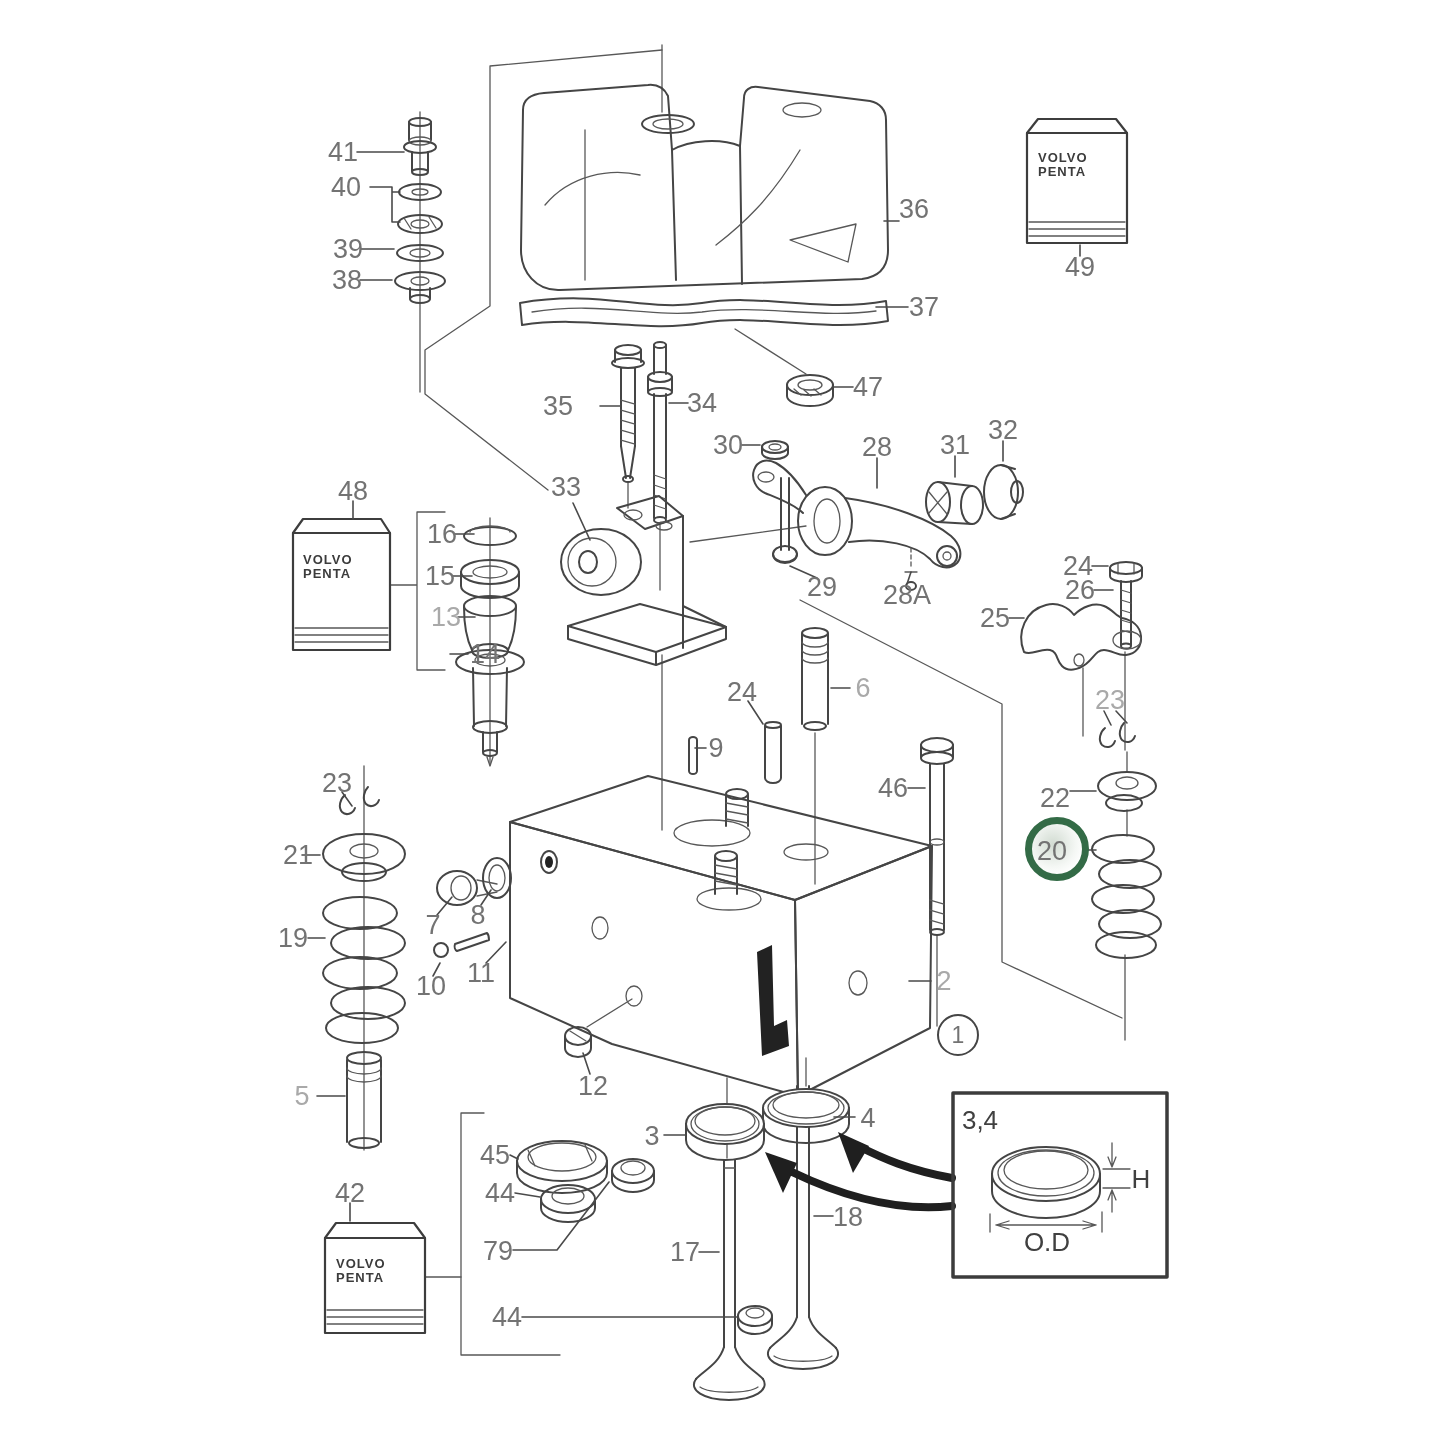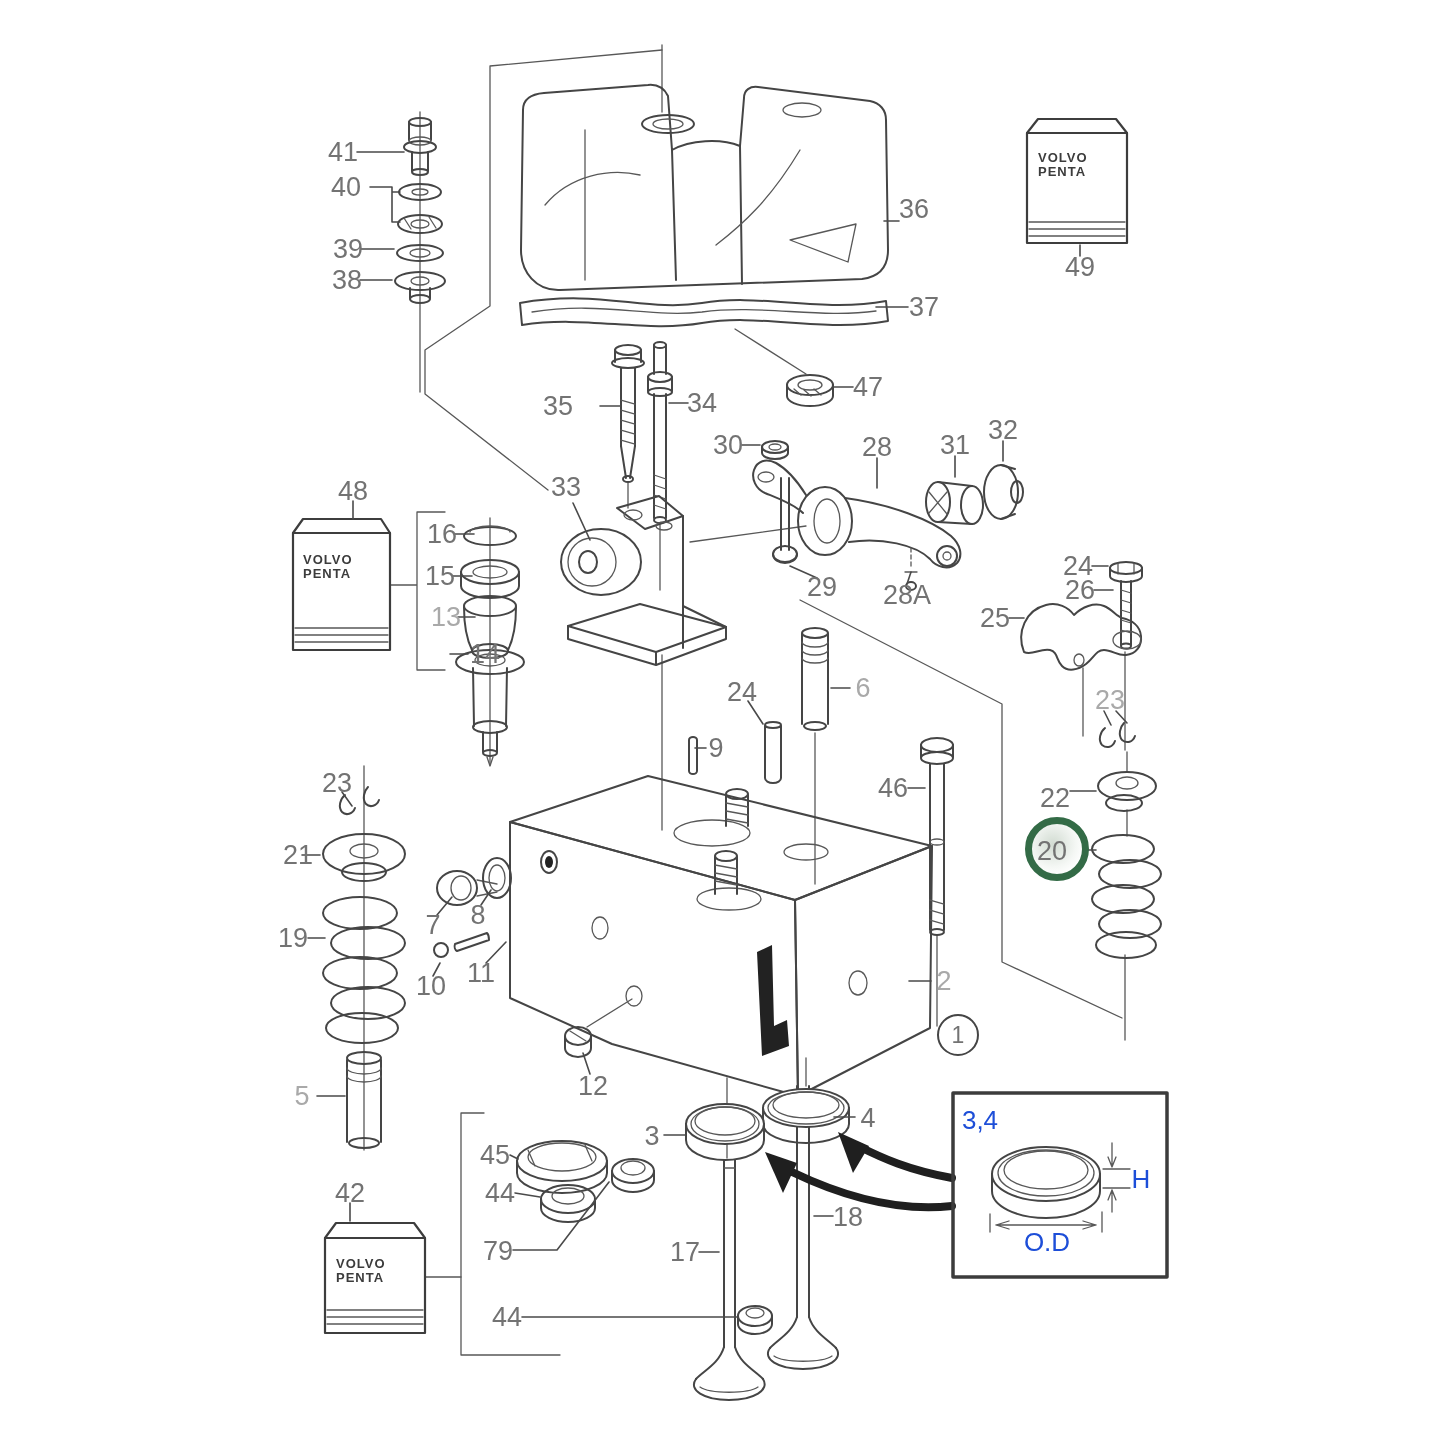--- a/index.html
+++ b/index.html
@@ -17,21 +17,21 @@
   #art .arr{stroke:#1f1f1f;stroke-width:8;}
   #art .arrh{fill:#1f1f1f;stroke:none;}
   #art .dash{stroke-dasharray:4 3;}
   #art .inset{stroke:#3c3c3c;stroke-width:3.5;}
   #art text{font-family:"Liberation Sans",sans-serif;font-weight:bold;fill:#3c3c3c;
             letter-spacing:1px;stroke:none;}
   
   .callout{position:absolute;transform:translate(-50%,-50%);font-size:27px;line-height:1;
            color:#737373;white-space:nowrap;z-index:5;}
   .callout.gray{color:#a9a9a9;}
-  .callout.dim{color:#1d4ed8;font-size:26px;}
+  .callout.dim{color:#404040;font-size:26px;}
   .callout.circled{width:38px;height:38px;border:2.5px solid #454545;border-radius:50%;
            display:flex;align-items:center;justify-content:center;font-size:23px;}
   .hl-ring{position:absolute;width:64px;height:64px;box-sizing:border-box;border-radius:50%;
            transform:translate(-50%,-50%);z-index:4;
            background:radial-gradient(circle at 42% 40%, rgba(205,216,205,0.9) 0%, rgba(236,241,236,0.55) 55%, rgba(255,255,255,0) 78%);}
 </style>
 </head>
 <body>
 
 <div id="stage">

